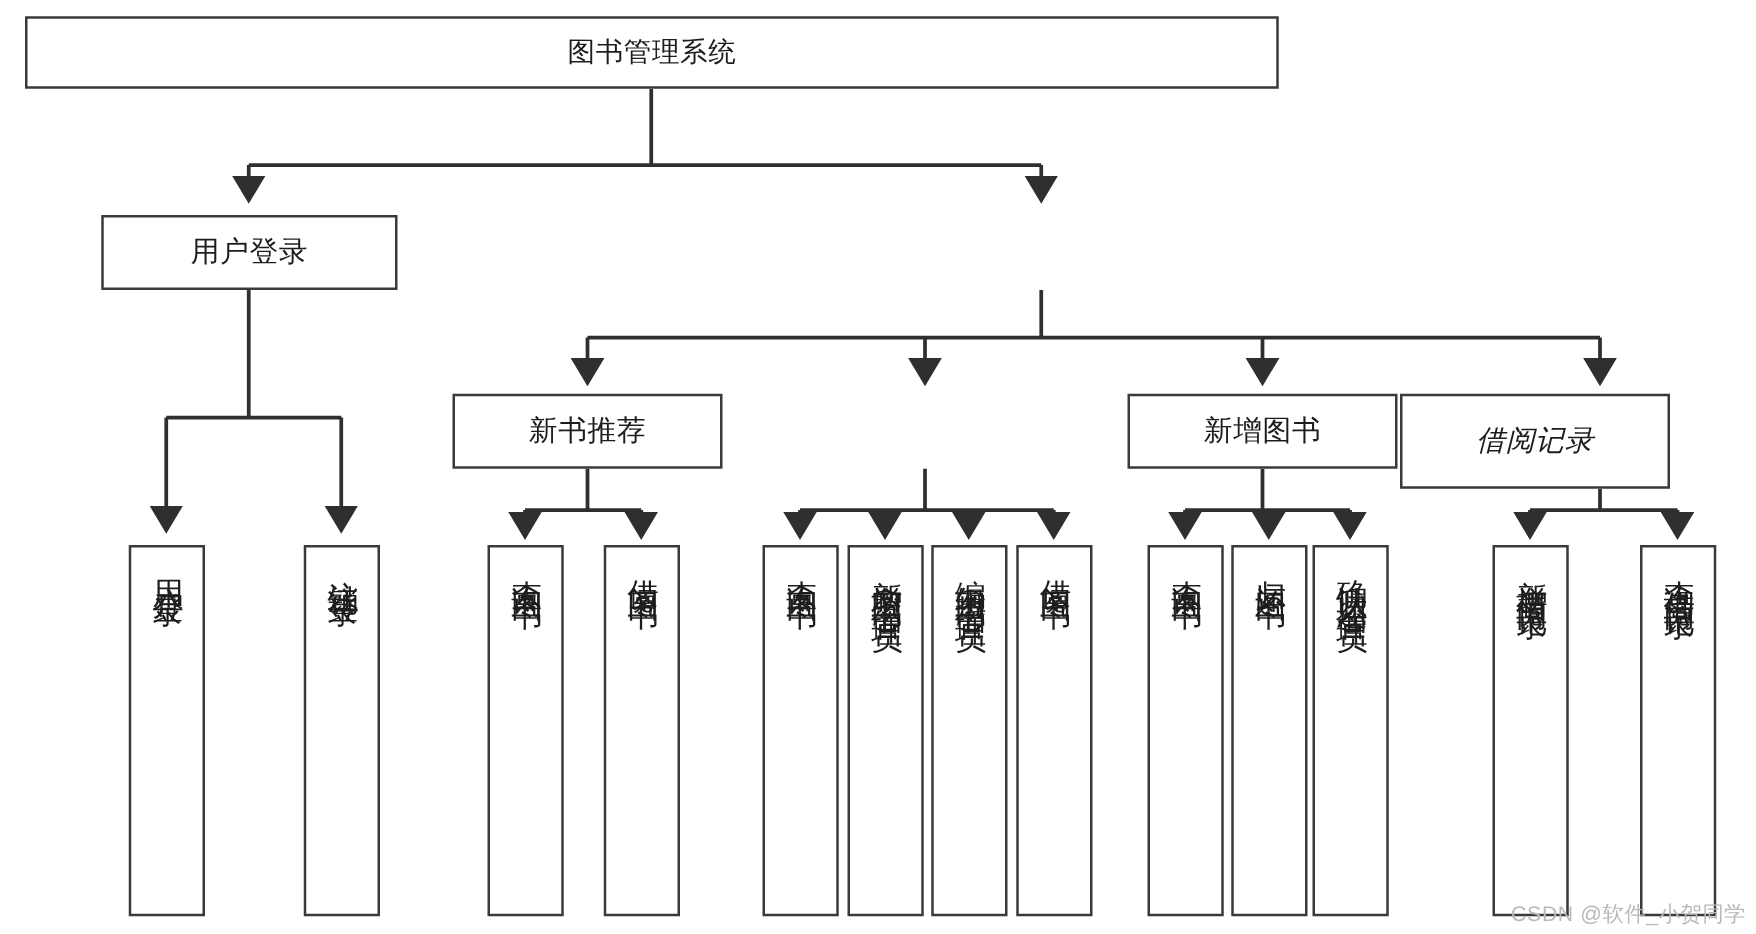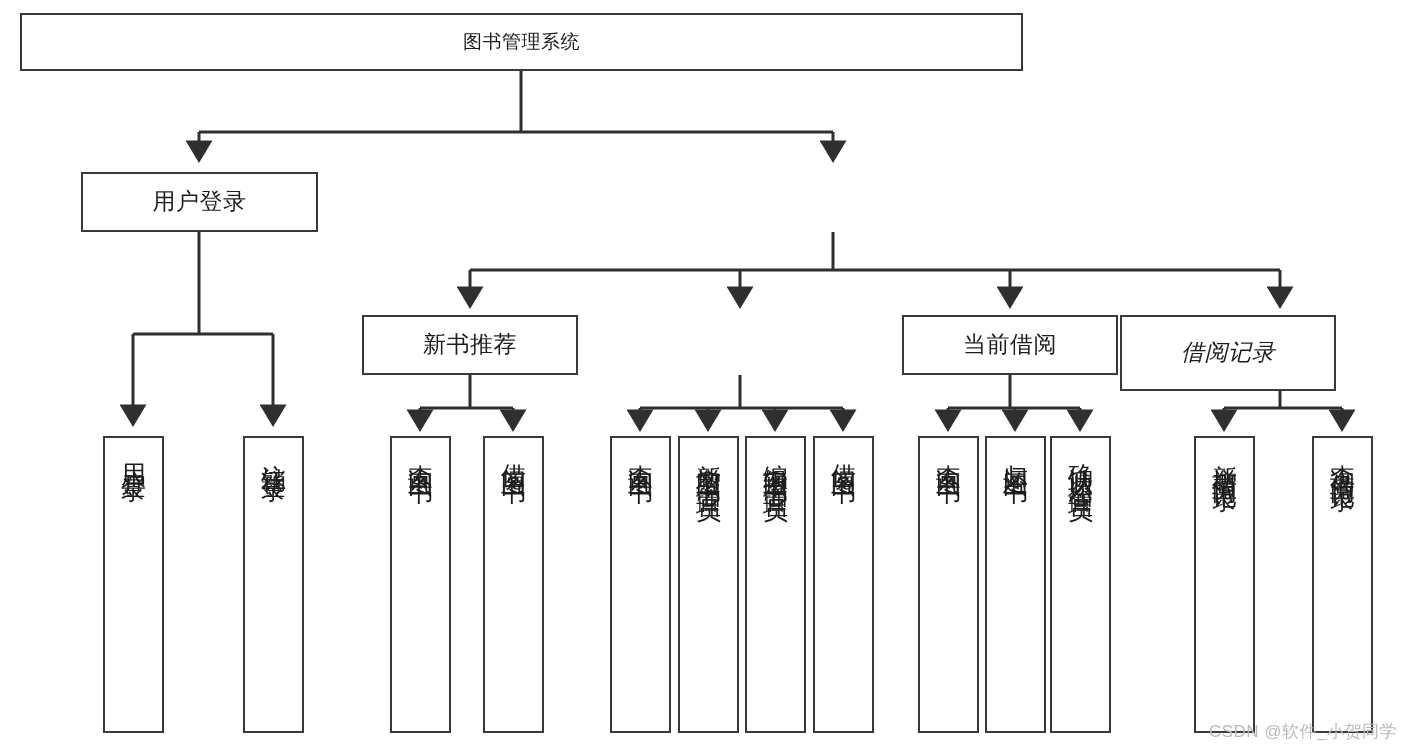--- a/index.html
+++ b/index.html
@@ -42,21 +42,21 @@
     text-align: center;
     line-height: 1.28;
     white-space: nowrap;
   }
   
   .node.horiz .node-label {
     font-size: 23px;
     letter-spacing: 0.5px;
   }
   .node.root .node-label {
-    font-size: 19px;
+    font-size: 22px;
   }
   
   .node.leaf {
     align-items: flex-start;
     justify-content: center;
     padding-top: 6px;
   }
   .node.leaf .node-label {
     writing-mode: vertical-rl;
     text-orientation: upright;
@@ -137,21 +137,21 @@
   </div>
 
   <div class="node horiz" style="left:81px; top:172px; width:237px; height:60px;">
     <span class="node-label">用户登录</span>
   </div>
 
   <div class="node horiz" style="left:362px; top:315px; width:216px; height:60px;">
     <span class="node-label">新书推荐</span>
   </div>
   <div class="node horiz" style="left:902px; top:315px; width:216px; height:60px;">
-    <span class="node-label">当前借阅</span>
+    <span class="node-label">新增图书</span>
   </div>
   <div class="node horiz" style="left:1120px; top:315px; width:216px; height:76px;font-style:italic;">
     <span class="node-label">借阅记录</span>
   </div>
 
   <div class="node leaf" style="left:103px; top:436px; width:61px; height:297px;">
     <span class="node-label">用户登录</span>
   </div>
   <div class="node leaf" style="left:243px; top:436px; width:61px; height:297px;">
     <span class="node-label">注销登录</span>

